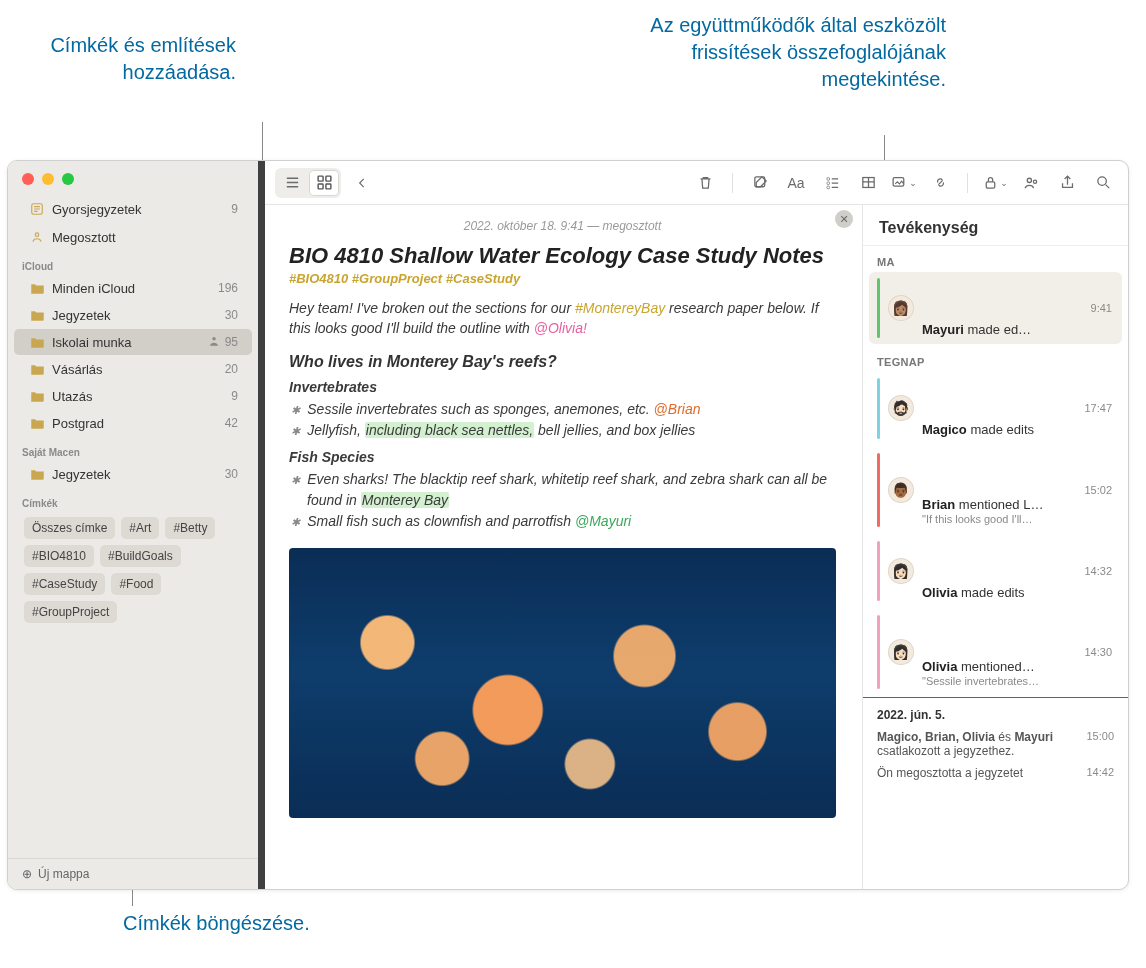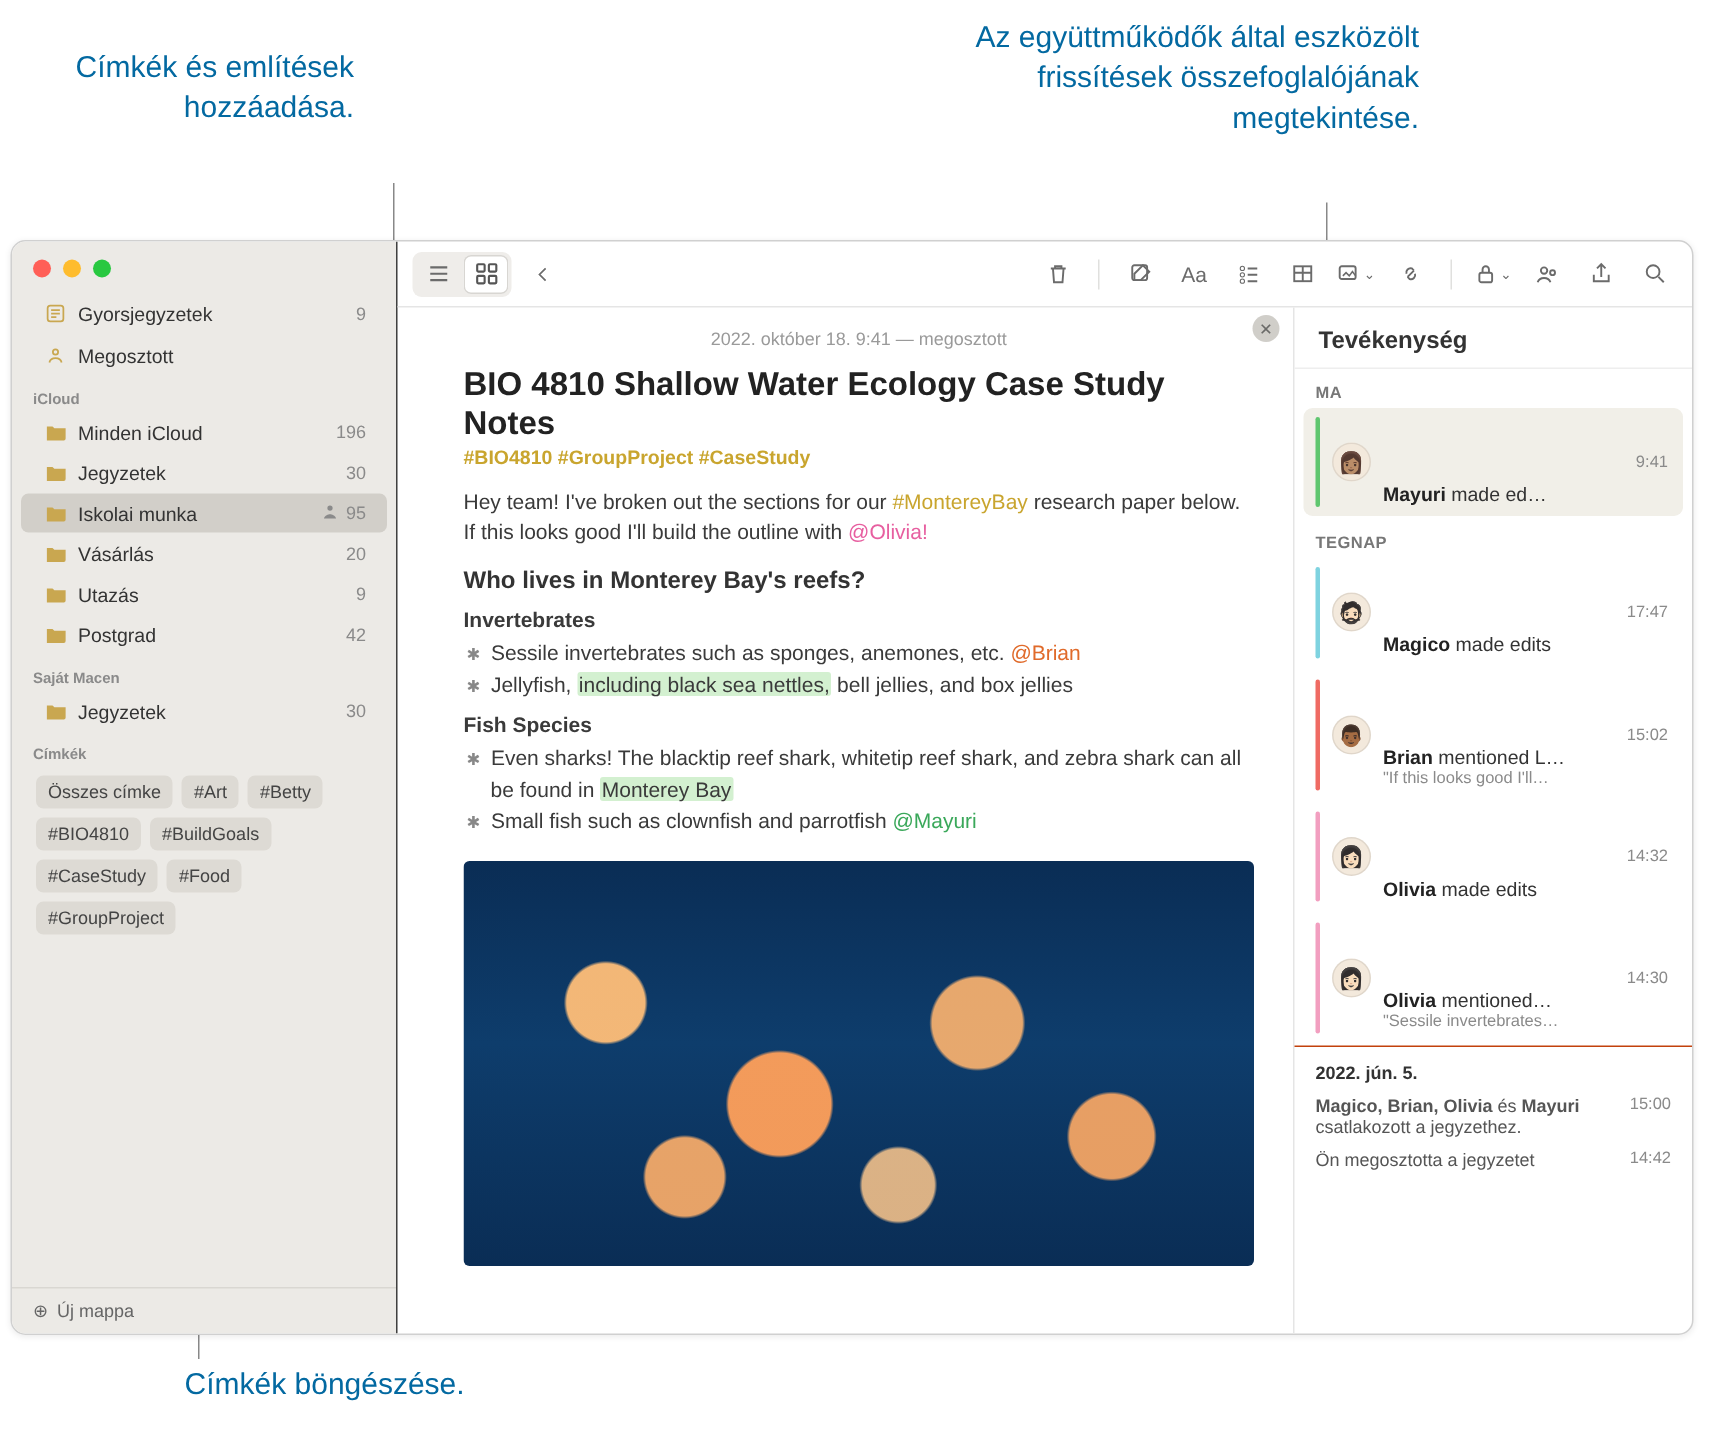--- a/index.html
+++ b/index.html
@@ -33,21 +33,21 @@
     border-radius: 10px;
     overflow: hidden;
     display: flex;
     box-shadow: 0 1px 4px rgba(0,0,0,0.08);
     background: #fff;
   }
   
   .sidebar {
     width: 257px;
     background: #eceae6;
-    border-right: 1px solid #404040;
+    border-right: 7px solid #404040;
     display: flex;
     flex-direction: column;
     font-size: 13px;
     color: #3a3a3a;
   }
   .traffic {
     display: flex; gap: 8px; padding: 12px 14px 10px;
   }
   .tl { width: 12px; height: 12px; border-radius: 50%; }
   .red{background:#ff5f57;} .yellow{background:#febc2e;} .green{background:#28c840;}
@@ -116,25 +116,26 @@
   .tb-sep { width:1px; height:20px; background:#e0e0de; margin:0 6px;}
   .tb-spacer { flex:1; }
   .tb-icon svg { width:17px; height:17px; }
   .note-area {
     flex:1;
     display:flex;
     min-height:0;
   }
   .note-body {
     flex:1;
-    padding: 14px 26px 0 44px;
+    padding: 14px 26px 0 24px;
     overflow:hidden;
     font-size: 14px;
     color:#3a3a3a;
     min-width:0;
+    font-style:italic;
   }
   .note-date { text-align:center; font-size:12px; color:#9a9a9a; margin-bottom:10px;}
   .note-title { font-size:22px; font-weight:700; color:#222; margin-bottom:2px;}
   .note-tags { font-size:13px; color:#c9a52e; font-weight:600; margin-bottom:12px;}
   .note-para { line-height:1.45; margin-bottom:14px; }
   .hash { color:#c9a52e; font-weight:500;}
   .mention-pink { color:#e75fa0; font-weight:500;}
   .mention-orange { color:#e06a2a; font-weight:500;}
   .mention-green { color:#3aa85a; font-weight:500;}
   .hl-green { background:#d3f0d0; border-radius:2px; padding:0 1px;}

